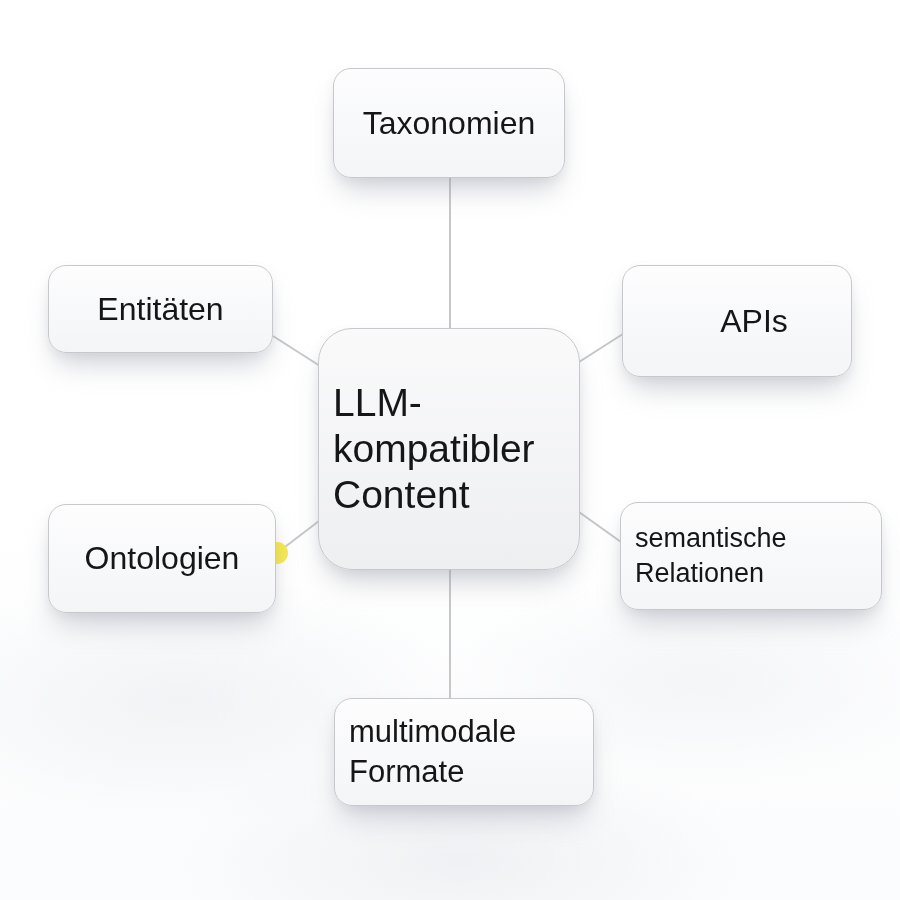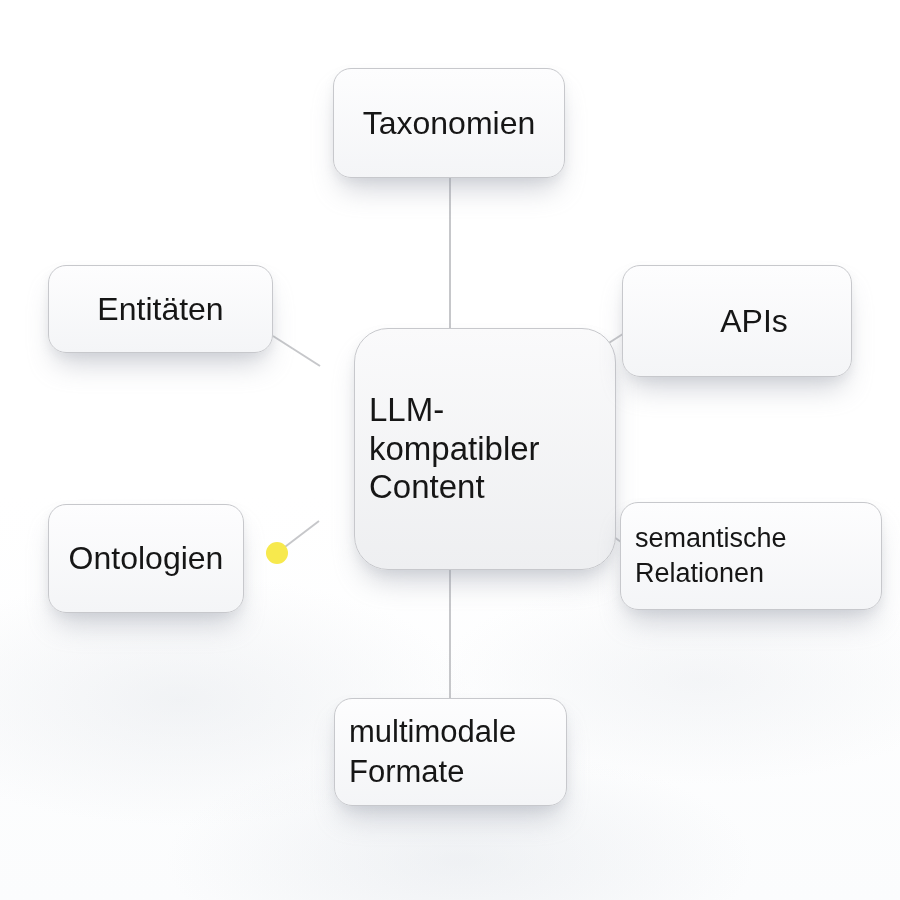--- a/index.html
+++ b/index.html
@@ -55,30 +55,29 @@
                 0 4px 10px rgba(148, 154, 166, 0.12);
   }
   .node .label {
     display: block;
     padding: 0 14px;
   }
   .node.center {
     left: 318px; top: 328px; width: 262px; height: 242px;
     border-radius: 34px;
     background: linear-gradient(180deg, #fafafb 0%, #eeeff1 100%);
-    font-size: 33px;
+    font-size: 39px;
     line-height: 1.18;
-    margin-left: 36px;
   }
   .node.taxonomien  { left: 333px; top:  68px; width: 232px; height: 110px; }
   .node.entitaeten  { left:  48px; top: 265px; width: 225px; height: 88px; }
   .node.apis        { left: 622px; top: 265px; width: 230px; height: 112px; padding-left: 34px; }
-  .node.ontologien  { left:  48px; top: 504px; width: 196px; height: 109px; }
+  .node.ontologien  { left:  48px; top: 504px; width: 228px; height: 109px; }
   .node.semantische { left: 620px; top: 502px; width: 262px; height: 108px; font-size: 27px; }
-  .node.multimodale { left: 334px; top: 698px; width: 233px; height: 108px; font-size: 31px; }
+  .node.multimodale { left: 334px; top: 698px; width: 260px; height: 108px; font-size: 31px; }
 </style>
 </head>
 <body>
 
 <div class="stage">
 
   <svg class="wires" viewBox="0 0 900 900" xmlns="http://www.w3.org/2000/svg" aria-hidden="true">
     <line class="connector" x1="450" y1="178" x2="450" y2="330"></line>
     <line class="connector" x1="450" y1="568" x2="450" y2="700"></line>
     <line class="connector" x1="273" y1="336" x2="320" y2="366"></line>

